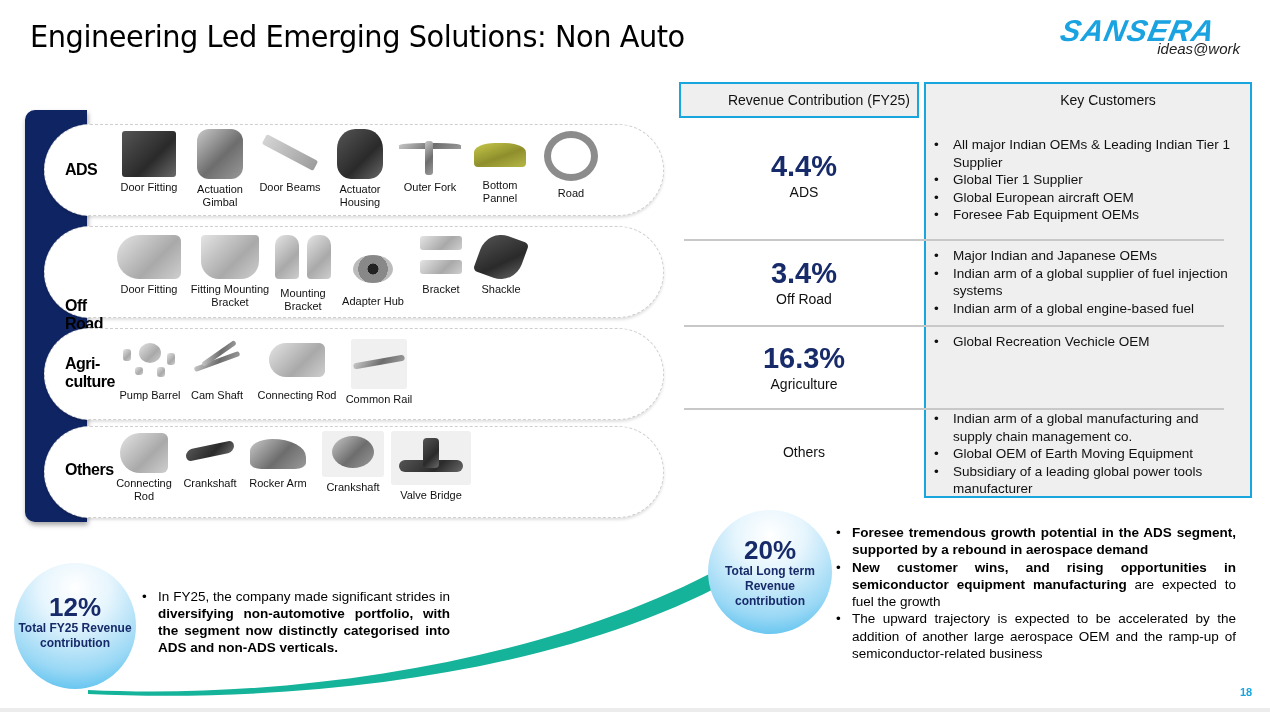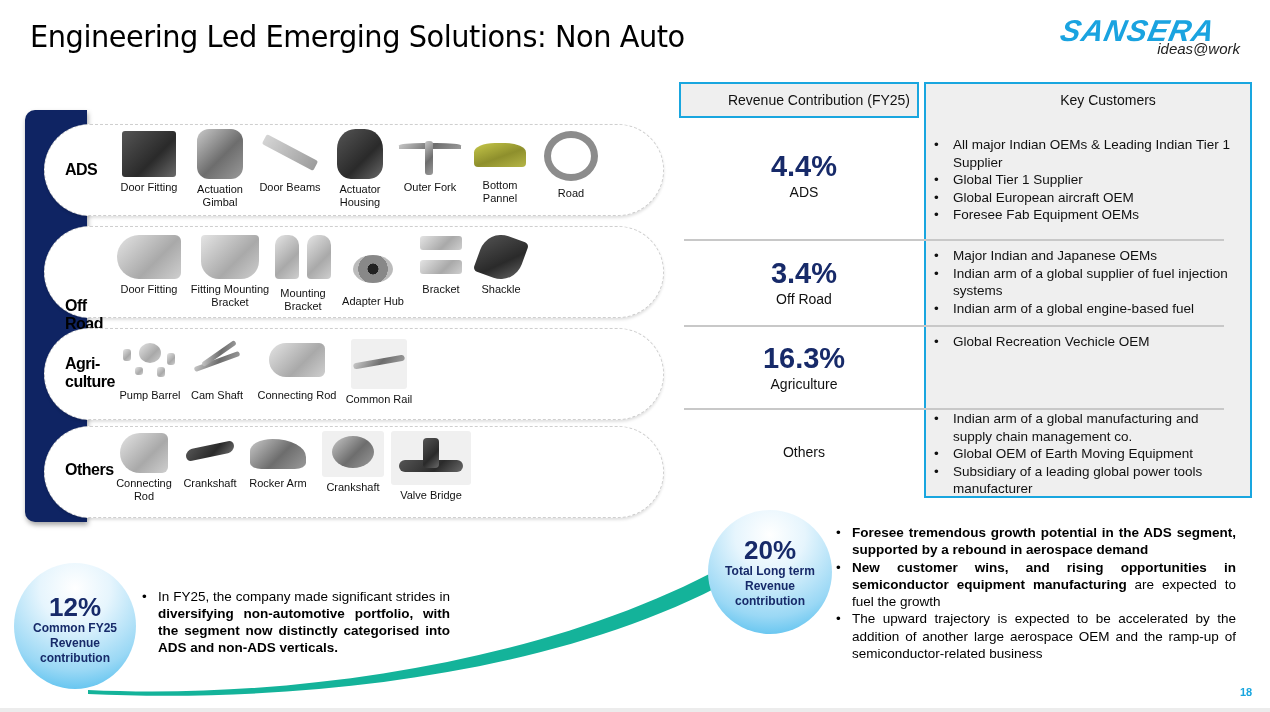--- a/index.html
+++ b/index.html
@@ -266,21 +266,21 @@
   <li>Global OEM of Earth Moving Equipment</li>
   <li>Subsidiary of a leading global power tools manufacturer</li>
 </ul>
 
 <svg class="swoosh" viewBox="0 0 1270 712">
   <path d="M 88 690 C 300 700, 560 660, 735 560 L 742 574 C 570 672, 310 704, 88 694 Z" fill="#14b39a"></path>
 </svg>
 
 <div class="circle c12">
   <div class="big">12%</div>
-  <div class="small">Common FY25 Revenue</div>
+  <div class="small">Total FY25 Revenue</div>
   <div class="small">contribution</div>
 </div>
 <div class="circle c20">
   <div class="big">20%</div>
   <div class="small">Total Long term</div>
   <div class="small">Revenue</div>
   <div class="small">contribution</div>
 </div>
 
 <ul class="bul-left">

